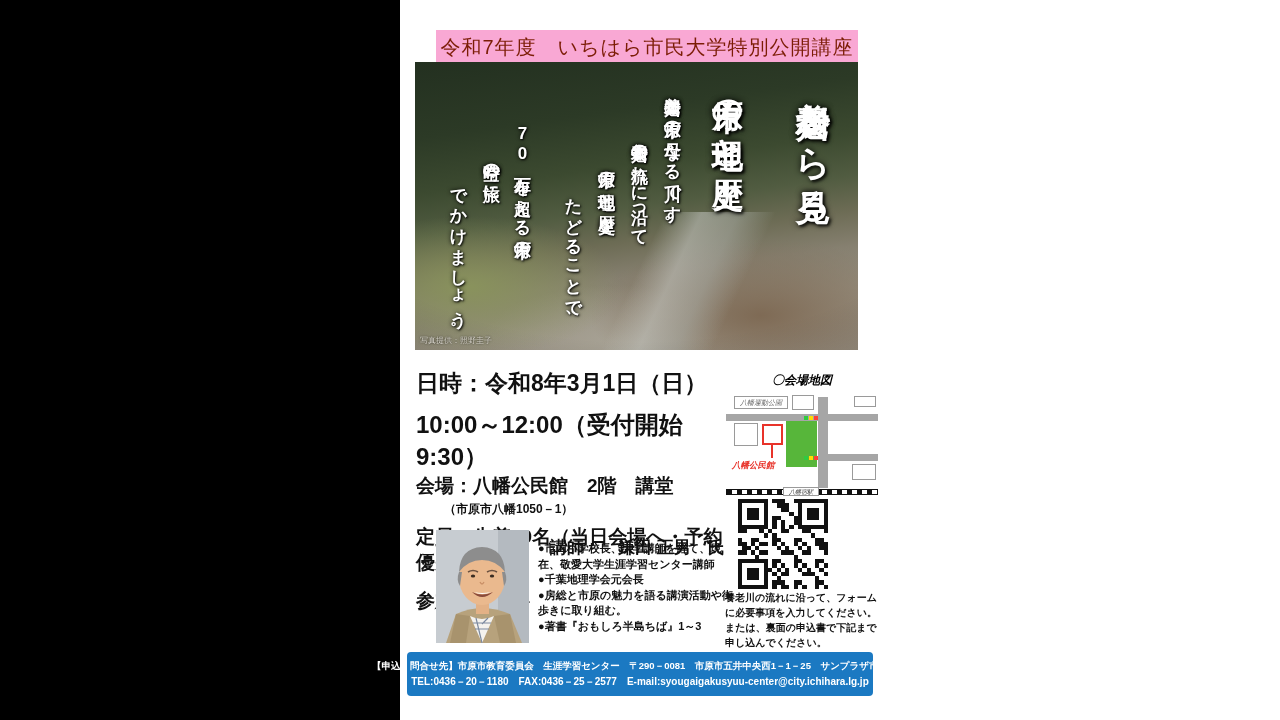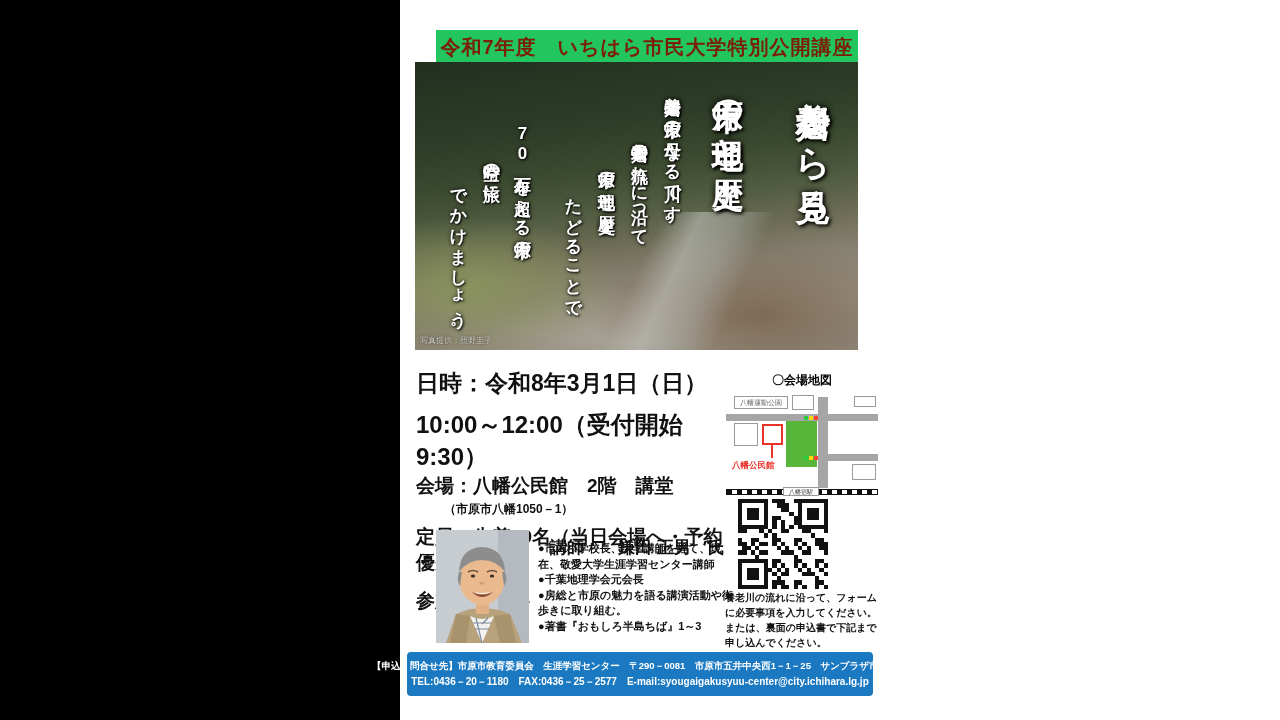--- a/index.html
+++ b/index.html
@@ -4,21 +4,21 @@
 <style>
   * { margin:0; padding:0; box-sizing:border-box; }
   html,body { width:1280px; height:720px; overflow:hidden; background:#fff;
               font-family:"Liberation Sans","DejaVu Sans",sans-serif; }
   #stage { position:relative; width:1280px; height:720px; background:#ffffff; }
   #left-bar { position:absolute; left:0; top:0; width:400px; height:720px; background:#000; }
   #poster { position:absolute; left:400px; top:0; width:480px; height:720px; background:#fff; }
 
   
   .banner { position:absolute; left:36px; top:30px; width:422px; height:34px;
-            background:#22c55e; color:#7c1d06; font-weight:bold; font-size:20px;
+            background:#f9a8d4; color:#7c1d06; font-weight:normal; font-size:20px;
             display:flex; align-items:center; justify-content:center; letter-spacing:1px; }
 
   
   .hero { position:absolute; left:15px; top:62px; width:443px; height:288px; overflow:hidden;
     background:
       radial-gradient(55% 38% at 78% 88%, rgba(125,104,82,.95), rgba(125,104,82,0) 70%),
       radial-gradient(48% 34% at 12% 78%, rgba(138,148,92,.95), rgba(138,148,92,0) 72%),
       radial-gradient(40% 26% at 45% 97%, rgba(168,163,150,.9), rgba(168,163,150,0) 75%),
       linear-gradient(172deg,#233020 0%,#2c3a26 22%,#3c4a30 38%,#515c41 50%,
                       #6d6c55 60%,#868070 70%,#979081 82%,#a49d90 100%);
@@ -46,21 +46,21 @@
   
   .details { position:absolute; left:16px; top:368px; width:320px; color:#111; }
   .details .dt   { font-size:23px; font-weight:bold; }
   .details .tm   { font-size:24px; font-weight:bold; margin-top:10px; }
   .details .vn   { font-size:19px; font-weight:bold; margin-top:0; }
   .details .ad   { font-size:12px; font-weight:bold; margin:2px 0 0 28px; }
   .details .cp   { font-size:19px; font-weight:bold; margin-top:6px; }
   .details .fee  { font-size:19px; font-weight:bold; margin-top:12px; }
 
   
-  .mapbox { position:absolute; left:326px; top:372px; width:152px; }
+  .mapbox { position:absolute; left:326px; top:372px; width:152px;font-style:italic; }
   .map-title { text-align:center; font-size:12px; font-weight:bold; margin-bottom:3px; }
   .map { position:relative; width:152px; height:104px; background:#fff; }
   .road { position:absolute; background:#a6a6a6; }
   .road-h1 { left:0; right:0; top:22px; height:7px; }
   .road-v  { left:92px; top:5px; bottom:8px; width:10px; }
   .road-h2 { left:97px; right:0; top:62px; height:7px; }
   .rail { position:absolute; left:0; right:0; bottom:1px; height:6px; border:1px solid #111;
           background:repeating-linear-gradient(90deg,#111 0 5px,#fff 5px 10px); }
   .green-area { position:absolute; left:60px; top:29px; width:31px; height:46px; background:#57b63a; }
   .venue-box { position:absolute; left:36px; top:32px; width:21px; height:21px;

